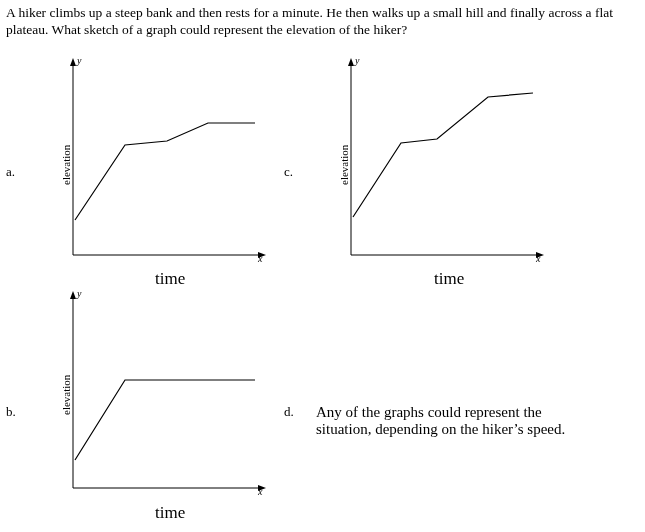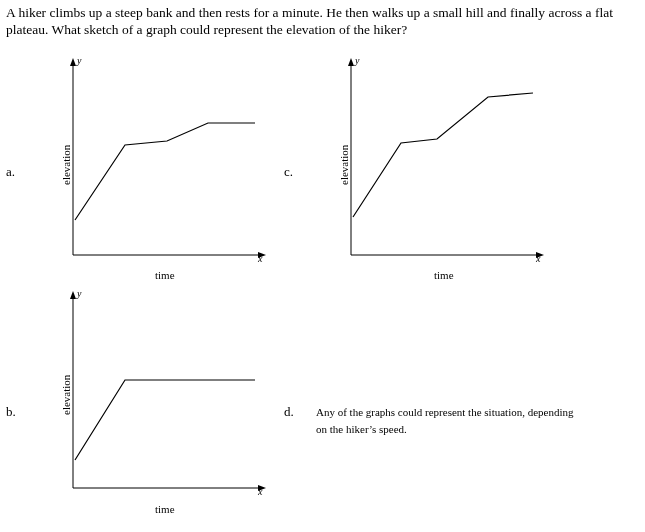--- a/index.html
+++ b/index.html
@@ -35,31 +35,31 @@
   }
   .axis-label-y {
     position: absolute;
     font-size: 11px;
     transform: rotate(-90deg);
     transform-origin: left top;
     white-space: nowrap;
   }
   .axis-label-x {
     position: absolute;
-    font-size: 11px;
+    font-size: 17px;
     white-space: nowrap;
   }
   .axis-tip {
     font-size: 10px;
     font-style: italic;
     font-family: "Liberation Serif", serif;
   }
   .choice-d-text {
     position: absolute;
-    font-size: 11px;
+    font-size: 15px;
     line-height: 17px;
     width: 260px;
   }
 </style>
 </head>
 <body>
 
 <div class="question">A hiker climbs up a steep bank and then rests for a minute. He then walks up a small hill and finally across a flat plateau. What sketch of a graph could represent the elevation of the hiker?</div>
 
 <div class="choice-letter" style="left:6px; top:164px;">a.</div>

